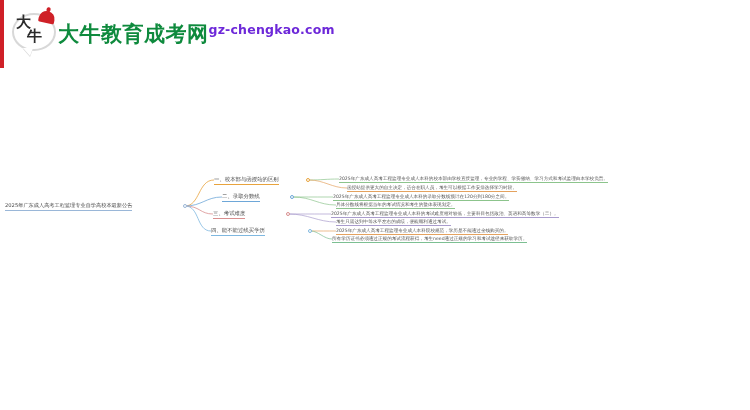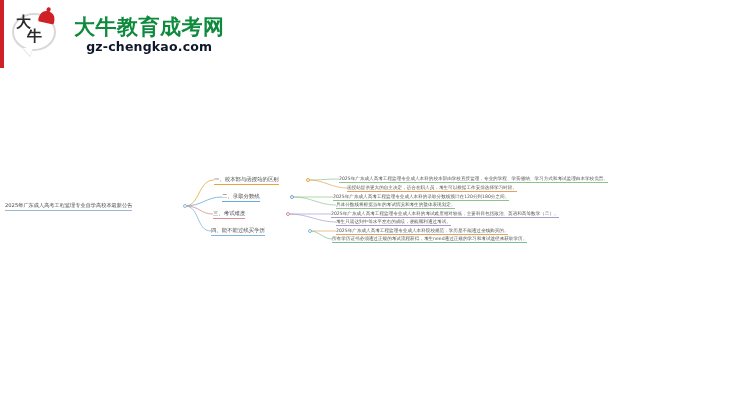--- a/index.html
+++ b/index.html
@@ -87,39 +87,39 @@
     font-size: 15px;
     font-weight: bold;
     color: #2b2b2b;
     line-height: 15px;
     letter-spacing: -1px;
   }
   .logo-chars span { display: block; }
   .logo-char-2 { margin-left: 11px; margin-top: -1px; }
 
   .logo-text {
-    margin-left: 16px;
+    margin-left: 0;
     display: flex;
-    flex-direction: column;
+    flex-direction: row;
     justify-content: center;
   }
   .logo-title {
     font-family: "DejaVu Sans", sans-serif;
     font-size: 21px;
     font-weight: bold;
     color: #0e8a3d;
     letter-spacing: 0.5px;
     line-height: 24px;
     white-space: nowrap;
   }
   .logo-sub {
     font-family: "DejaVu Sans", sans-serif;
     font-size: 12.5px;
     font-weight: bold;
-    color: #0f172a;
+    color: #6d28d9;
     letter-spacing: 0.2px;
     line-height: 15px;
     white-space: nowrap;
     text-align: center;
   }
 
   
   .mindmap {
     position: absolute;
     left: 0; top: 0;

